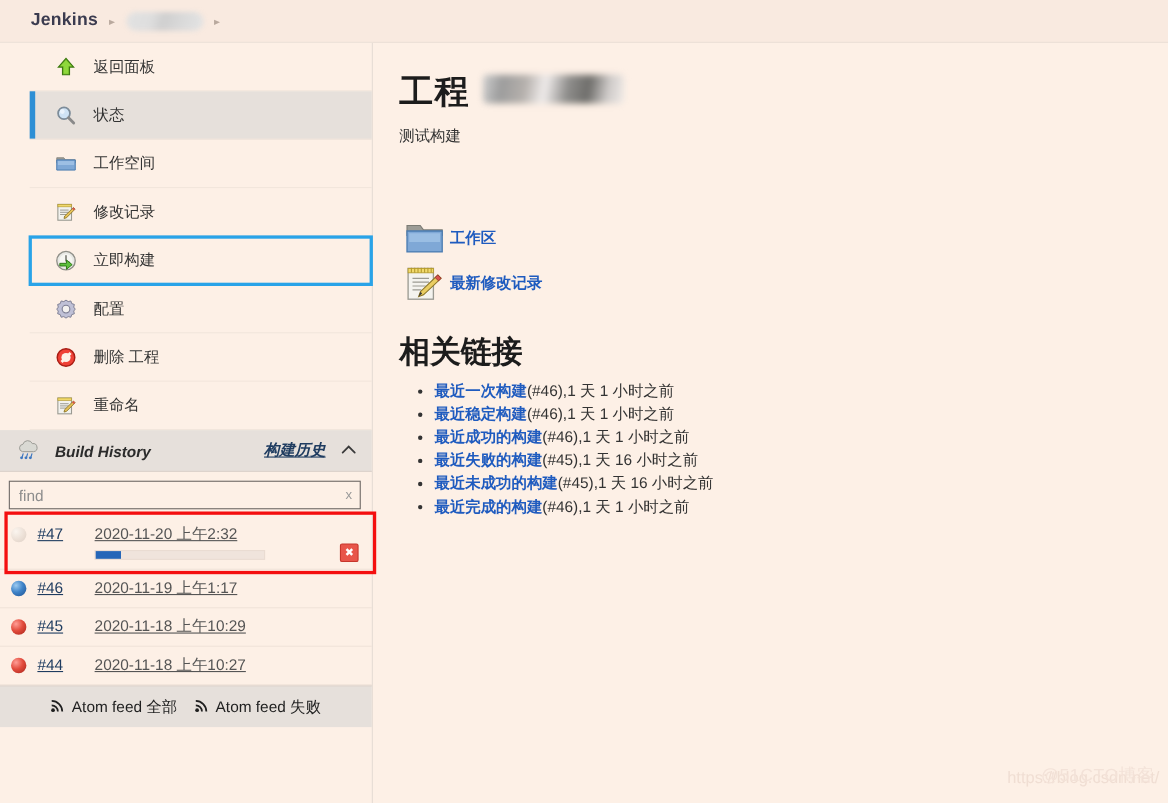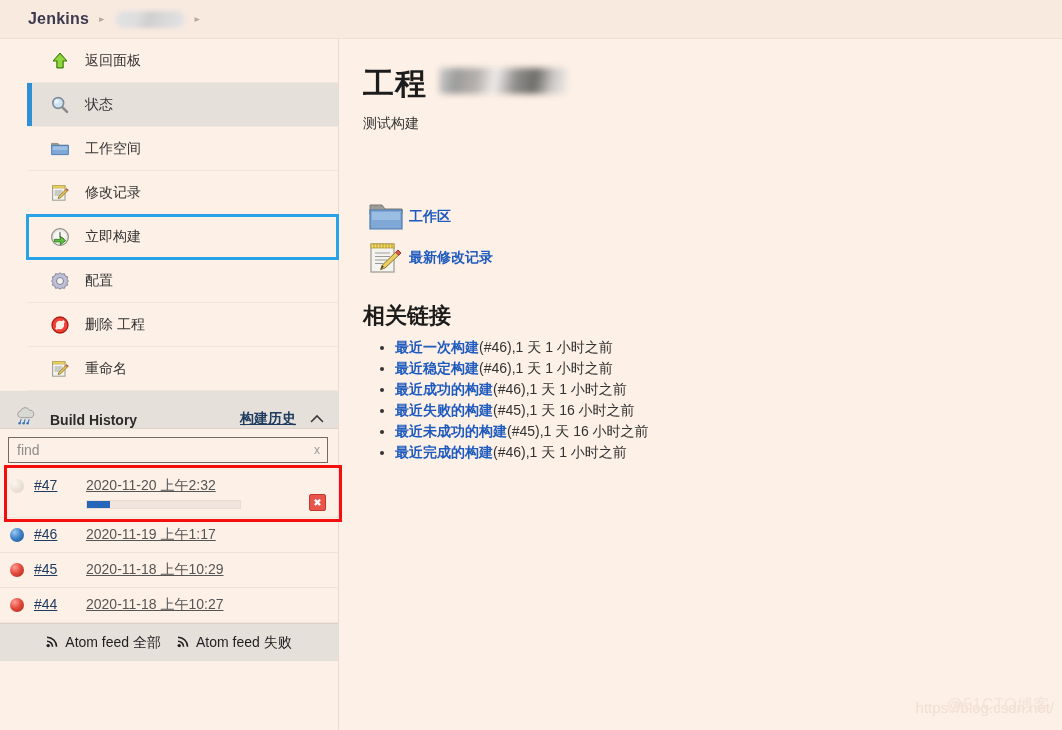--- a/index.html
+++ b/index.html
@@ -66,23 +66,24 @@
   }
   .side-item.boxed {
     outline: 3px solid #29a3e8;
     outline-offset: -2px;
     z-index: 4;
   }
 
   
   .bh-head {
     height: 38px; background: #e6e0db;
-    display:flex; align-items:flex-end;
+    display:flex; align-items:center;
     padding: 0 14px 0 14px;
     border-bottom: 1px solid #dcd2ca;
+    font-style: italic;
   }
   .bh-title { font-weight: bold; font-size: 14px; color:#2b2b2b; margin-left: 12px;}
   .bh-right { margin-left:auto; display:flex; align-items:center; gap:14px;}
   .bh-link { color:#1f3c60; text-decoration: underline; font-weight: bold; font-size:14px; cursor:pointer;}
   .chev { font-size: 13px; color:#3a3a3a; }
 
   .find-wrap { padding: 8px 10px 6px 8px; }
   .find-box {
     position:relative; height: 26px;
     border: 1px solid #6f6a66;
@@ -146,21 +147,21 @@
     width:128px; height:26px; border-radius:4px;
     background: linear-gradient(100deg,#cfcfcf 0%,#9c9c9c 14%,#b5b0ac 30%,#f0eceb 44%,#8e8d8b 60%,#6e6d6a 74%,#cfcbc9 88%,#efeae7 100%);
     filter: blur(3px);
   }
   .proj-sub { margin-top:10px; font-size:14px; color:#333;}
 
   .qlink { display:flex; align-items:center; margin-top:6px;}
   .qlink .qi { width:46px; display:flex; justify-content:center;}
   .qlink a { color:#1f5bbf; font-weight:bold; font-size:14px; text-decoration:none;}
 
-  .rel-title { font-size: 22px; font-weight:bold; color:#1c1c1c; margin: 24px 0 8px 0;}
+  .rel-title { font-size: 28px; font-weight:bold; color:#1c1c1c; margin: 24px 0 8px 0;}
   ul.rel { margin:0; padding-left: 32px; }
   ul.rel li { margin: 3px 0; font-size: 14px; color:#333;}
   ul.rel li a { color:#1f5bbf; font-weight:bold; text-decoration:none;}
 
   .wm {
     position:absolute; right: 8px; bottom: 14px;
     font-size:15px; color:#f0ded3; white-space:nowrap;
     pointer-events:none; user-select:none;
   }
   .wm2 {

